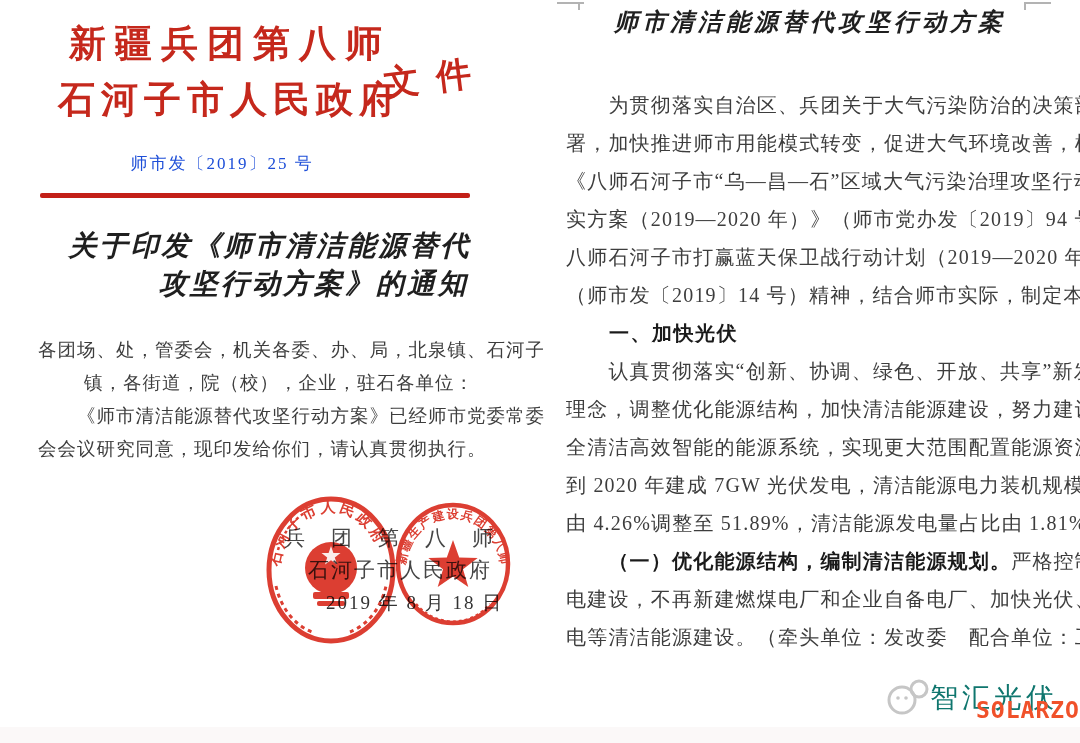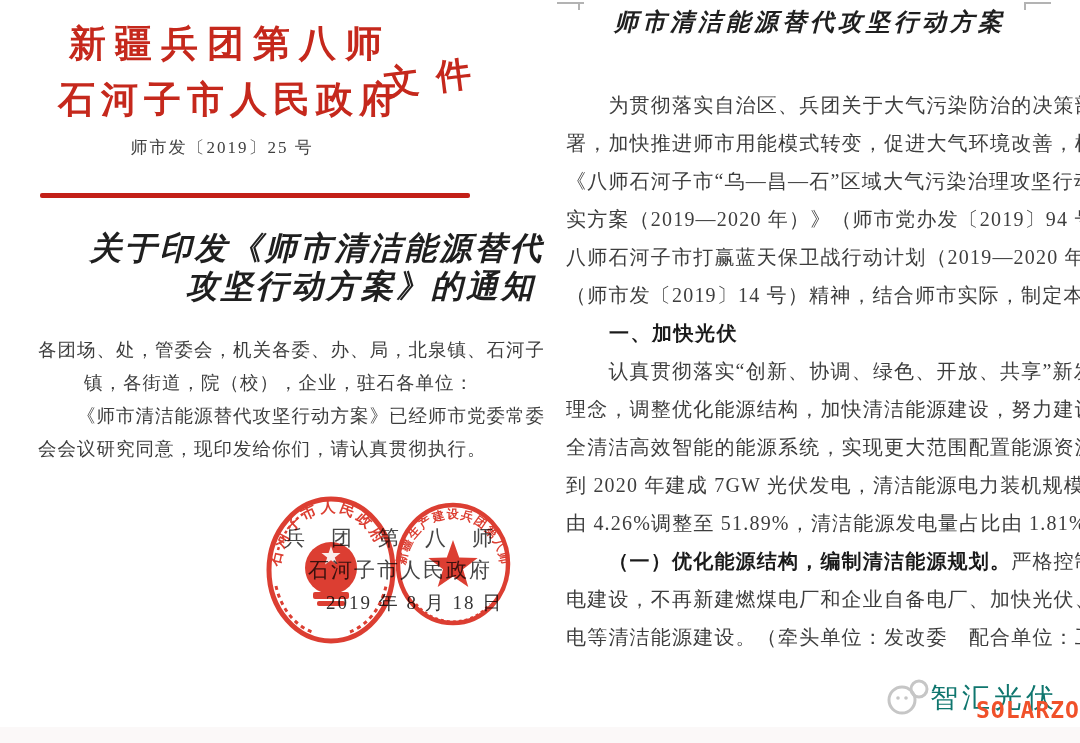--- a/index.html
+++ b/index.html
@@ -13,27 +13,27 @@
   .org-line{
     left:0;width:460px;text-align:center;
     color:#c5281c;font-weight:bold;font-size:37px;line-height:40px;
     letter-spacing:9px;white-space:nowrap;
   }
   .doc-type{
     left:384px;top:54px;color:#c5281c;font-weight:bold;font-size:35px;
     letter-spacing:17px;white-space:nowrap;transform:rotate(-7deg);
   }
   .doc-number{
-    left:0;top:136px;width:444px;text-align:center;
-    color:#404040;font-size:17px;letter-spacing:2px;white-space:nowrap;
+    left:0;top:152px;width:444px;text-align:center;
+    color:#1d4ed8;font-size:17px;letter-spacing:2px;white-space:nowrap;
   }
   .red-rule{left:40px;top:193px;width:430px;height:5px;background:#c32018;border-radius:2px;}
   .notice-title{
     left:0;width:540px;text-align:center;color:#1f1f1f;
-    font-size:32px;font-style:italic;font-weight:600;letter-spacing:3px;white-space:nowrap;margin-left:47px;
+    font-size:28px;font-style:italic;font-weight:600;letter-spacing:3px;white-space:nowrap;
   }
   .lbody{left:38px;width:436px;color:#3d3d3d;font-size:18.5px;line-height:33px;
     letter-spacing:1px;white-space:nowrap;}
   .sig{color:#454545;white-space:nowrap;z-index:1;}
   .seal{z-index:2;mix-blend-mode:multiply;opacity:.9;}
   
   .plan-title{
     left:540px;top:6px;width:540px;text-align:center;color:#1f1f1f;
     font-size:24px;font-style:italic;font-weight:600;letter-spacing:4px;white-space:nowrap;
   }

